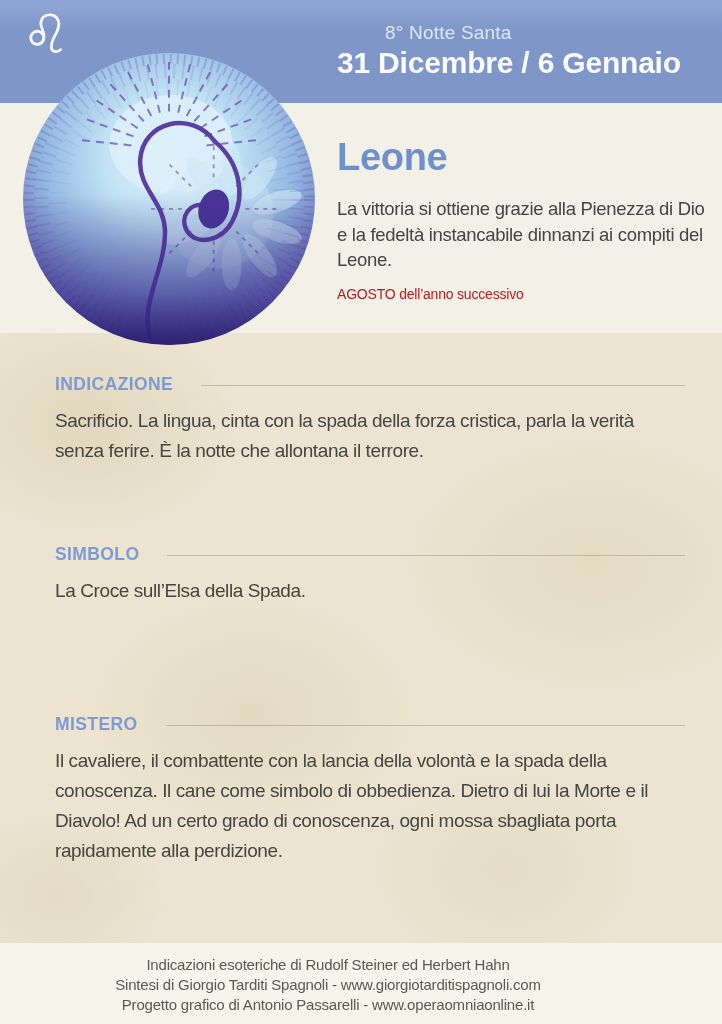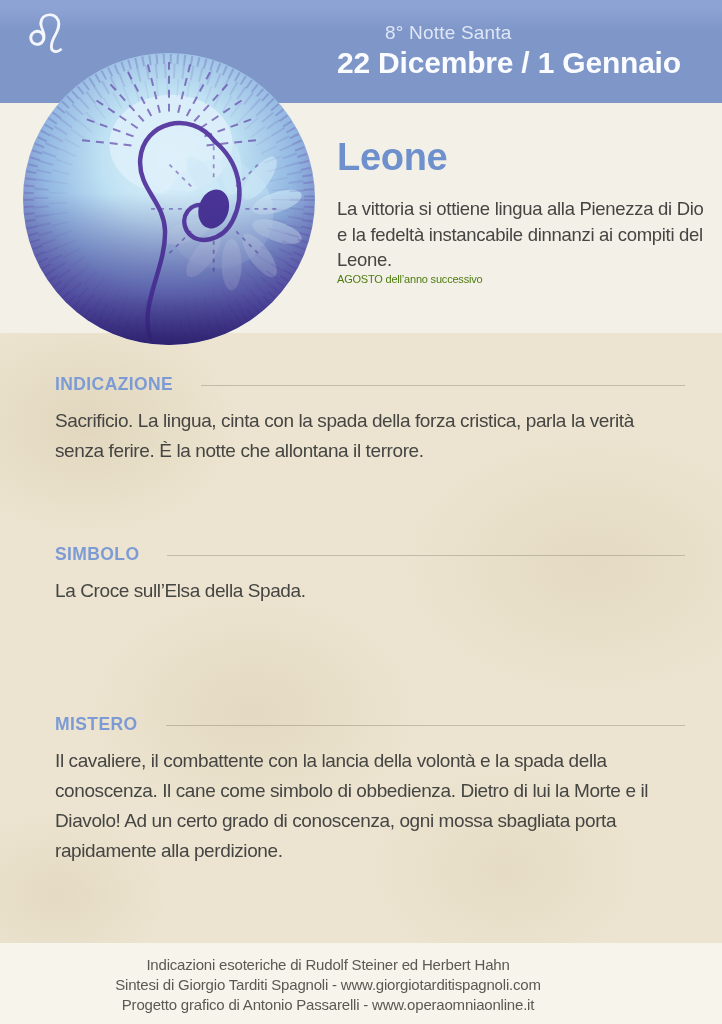--- a/index.html
+++ b/index.html
@@ -54,21 +54,21 @@
   .sphere svg{display:block;}
 
   
   .intro{position:absolute;left:337px;top:136px;width:375px;}
   .sign-name{margin:0;font-size:38px;font-weight:bold;color:#6e90cc;letter-spacing:-.3px;}
   .sign-desc{
     margin:17px 0 0 0;font-size:18.5px;line-height:25.5px;
     letter-spacing:-.3px;color:#454543;
   }
   .period{
-    font-size:11px;letter-spacing:-.2px;color:#4d7c0f;
+    margin-top:13px;font-size:14px;letter-spacing:-.2px;color:#b91c1c;
   }
 
   
   .sec{position:absolute;left:55px;width:630px;}
   .sec-head{display:flex;align-items:center;gap:14px;}
   .sec-title{
     font-size:17.5px;font-weight:bold;letter-spacing:.4px;color:#7c9bd4;
     flex:0 0 auto;
   }
   .sec-rule{
@@ -95,21 +95,21 @@
 
 <div class="page">
 
   <div class="band-blue"></div>
   <div class="band-cream"></div>
   <div class="band-beige"></div>
   <div class="band-footer"></div>
 
   <div class="zodiac-glyph">♌</div>
   <div class="hdr-sub">8° Notte Santa</div>
-  <div class="hdr-title">22 Dicembre / 1 Gennaio</div>
+  <div class="hdr-title">31 Dicembre / 6 Gennaio</div>
 
   <div class="sphere">
     <svg width="298" height="298" viewBox="0 0 300 300">
       <defs>
         <radialGradient id="sphereGrad" cx="50%" cy="36%" r="78%">
           <stop offset="0%" stop-color="#e2f3fb"></stop>
           <stop offset="30%" stop-color="#bfe1f3"></stop>
           <stop offset="55%" stop-color="#93b8e2"></stop>
           <stop offset="78%" stop-color="#7177bd"></stop>
           <stop offset="100%" stop-color="#4b3c98"></stop>
@@ -188,21 +188,21 @@
 
         <ellipse cx="195" cy="160" rx="15" ry="20" fill="#4a3596" transform="rotate(18 195 160)"></ellipse>
 
         <circle cx="150" cy="150" r="147" fill="url(#bottomShade)"></circle>
       </g>
     </svg>
   </div>
 
   <div class="intro">
     <h1 class="sign-name">Leone</h1>
-    <p class="sign-desc">La vittoria si ottiene lingua alla Pienezza di Dio e la fedeltà instancabile dinnanzi ai compiti del Leone.</p>
+    <p class="sign-desc">La vittoria si ottiene grazie alla Pienezza di Dio e la fedeltà instancabile dinnanzi ai compiti del Leone.</p>
     <div class="period">AGOSTO dell’anno successivo</div>
   </div>
 
   <div class="sec sec-indicazione">
     <div class="sec-head">
       <span class="sec-title">INDICAZIONE</span>
       <span class="sec-rule"></span>
     </div>
     <p class="sec-body">Sacrificio. La lingua, cinta con la spada della forza cristica, parla la verità senza ferire. È la notte che allontana il terrore.</p>
   </div>

